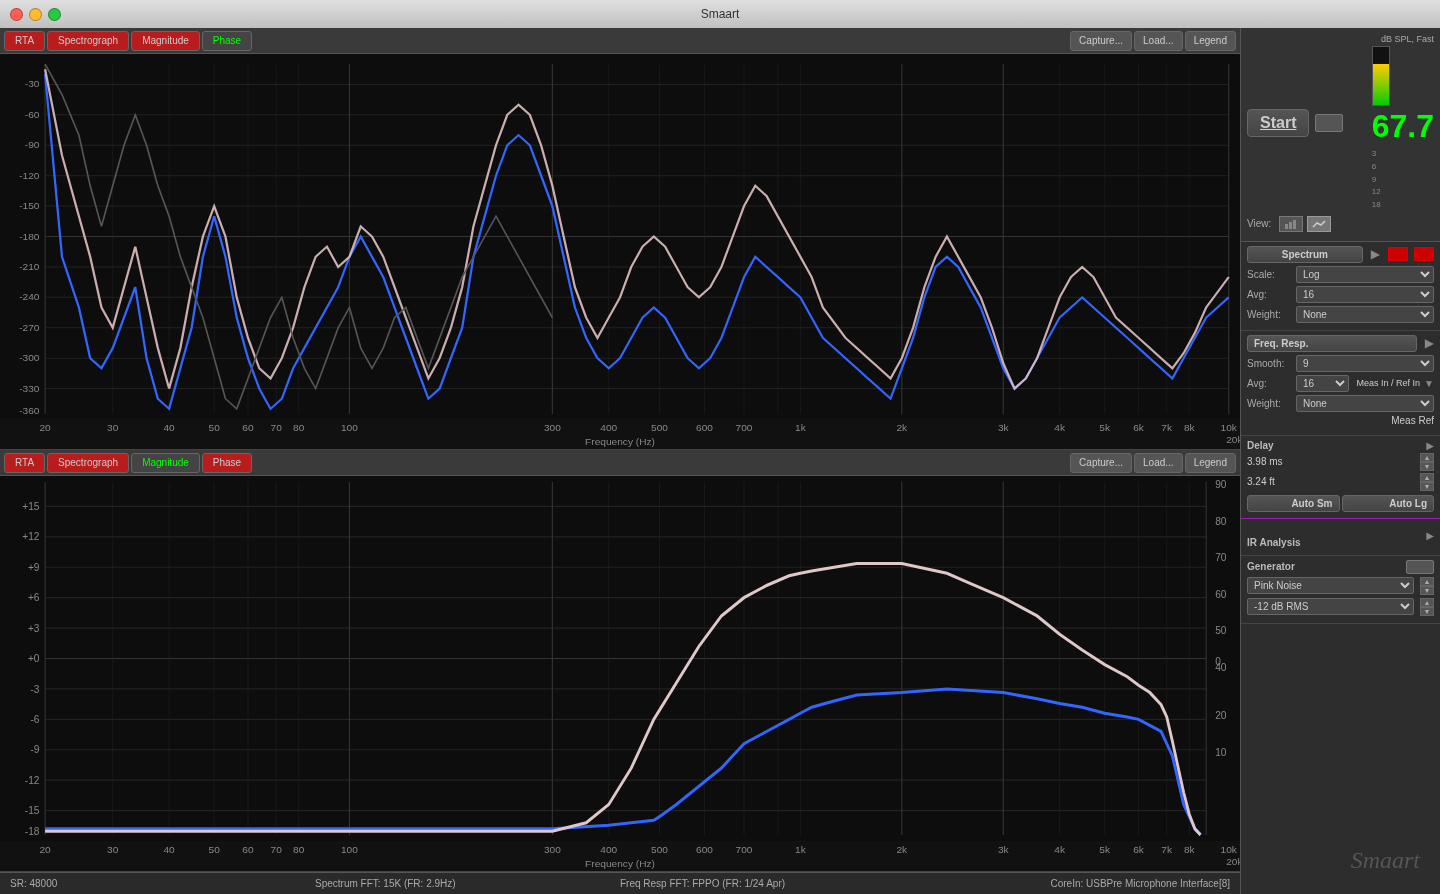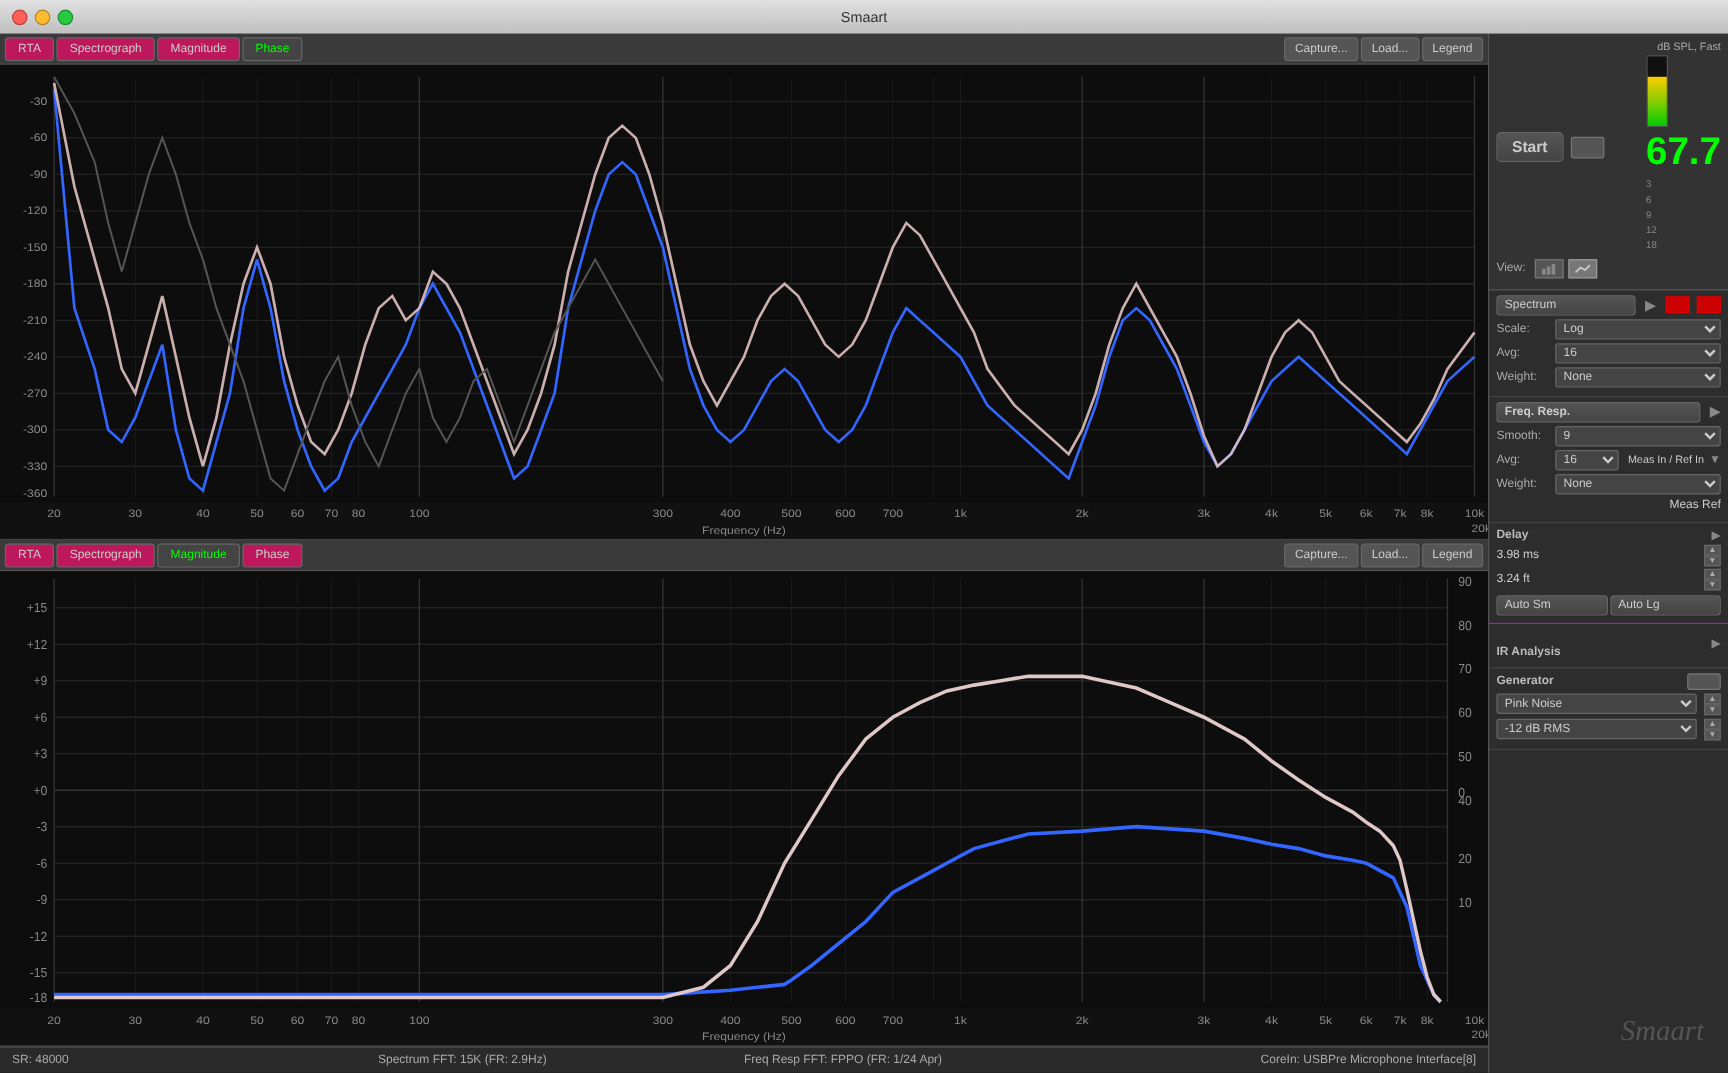--- a/index.html
+++ b/index.html
@@ -74,21 +74,21 @@
       background: #3a3a3a;
       display: flex;
       align-items: center;
       padding: 0 4px;
       border-bottom: 1px solid #555;
       gap: 2px;
     }
     .tab {
       padding: 2px 10px;
       height: 20px;
-      background: #be185d;
+      background: #b91c1c;
       border: 1px solid #666;
       border-radius: 3px;
       color: #ccc;
       font-size: 10px;
       cursor: pointer;
       display: flex;
       align-items: center;
     }
     .tab.active {
       color: #00ff00;
@@ -185,31 +185,33 @@
     }
     .rp-btn {
       background: linear-gradient(to bottom, #555, #444);
       border: 1px solid #666;
       color: #ccc;
       font-size: 10px;
       padding: 2px 6px;
       border-radius: 3px;
       cursor: pointer;
       flex: 1;
-      text-align: left;
+      text-align: right;
+      font-weight: bold;
     }
     .start-btn {
       background: linear-gradient(to bottom, #555, #444);
       border: 1px solid #666;
       color: #ccc;
-      font-size: 13px;
+      font-size: 16px;
       font-weight: bold;
       padding: 4px 12px;
       border-radius: 4px;
       cursor: pointer;
+      text-decoration: underline;
     }
     .start-toggle {
       width: 28px; height: 18px;
       background: #555;
       border: 1px solid #777;
       border-radius: 2px;
     }
     .big-number {
       font-size: 32px;
       font-weight: bold;
@@ -558,21 +560,21 @@
         <div class="view-btn active" style="background:#777; width:24px; height:16px; border:1px solid #999; display:inline-flex; align-items:center; justify-content:center;">
           <svg width="14" height="10">
               <polyline points="1,8 5,4 9,6 13,2" stroke="#ccc" stroke-width="1.5" fill="none"></polyline>
             </svg>
         </div>
       </div>
     </div>
 
     <div class="rp-section">
       <div class="rp-row">
-        <button class="rp-btn" style="flex:2; text-align:left; font-weight:normal;">Spectrum</button>
+        <button class="rp-btn" style="flex:2; text-align:center; font-weight:bold;">Spectrum</button>
         <span style="font-size:12px; color:#888; margin-left:4px;">▶</span>
         <div style="width:20px; height:14px; background:#cc0000; border:1px solid #dd0000; margin-left:4px;"></div>
         <div style="width:20px; height:14px; background:#cc0000; border:1px solid #dd0000; margin-left:2px;"></div>
       </div>
       <div class="rp-row">
         <span class="rp-label">Scale:</span>
         <select class="rp-select">
           <option>Log</option>
           <option>Linear</option>
         </select>

